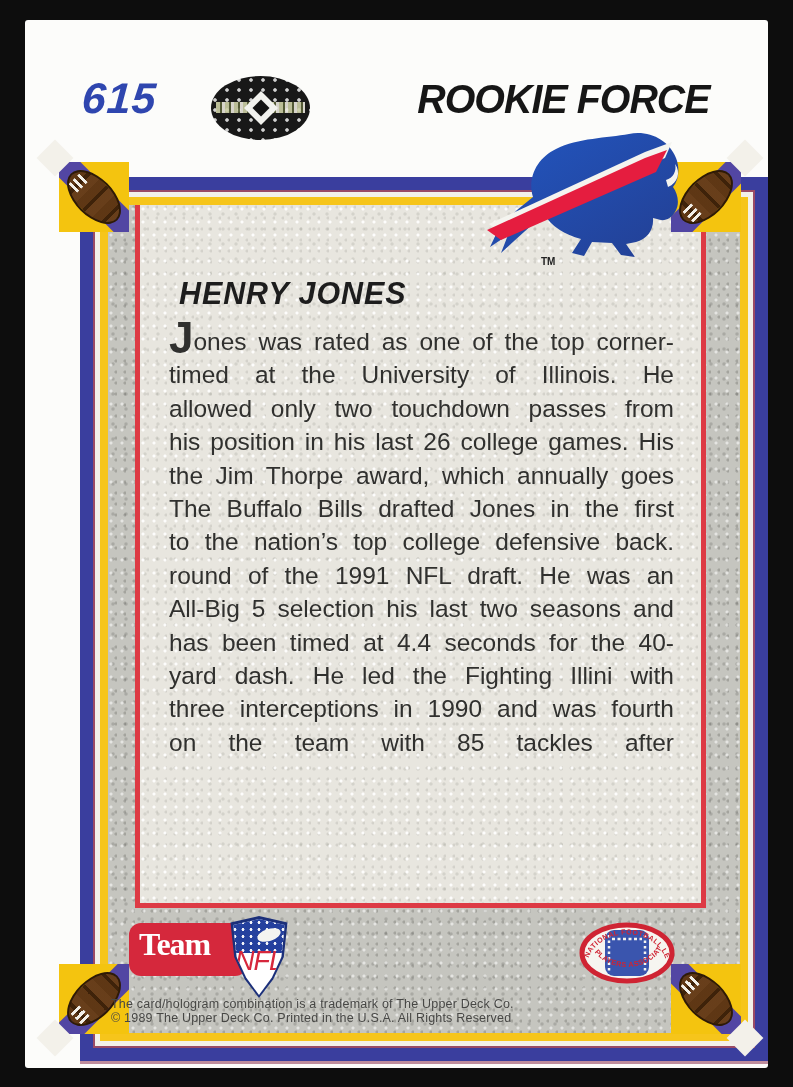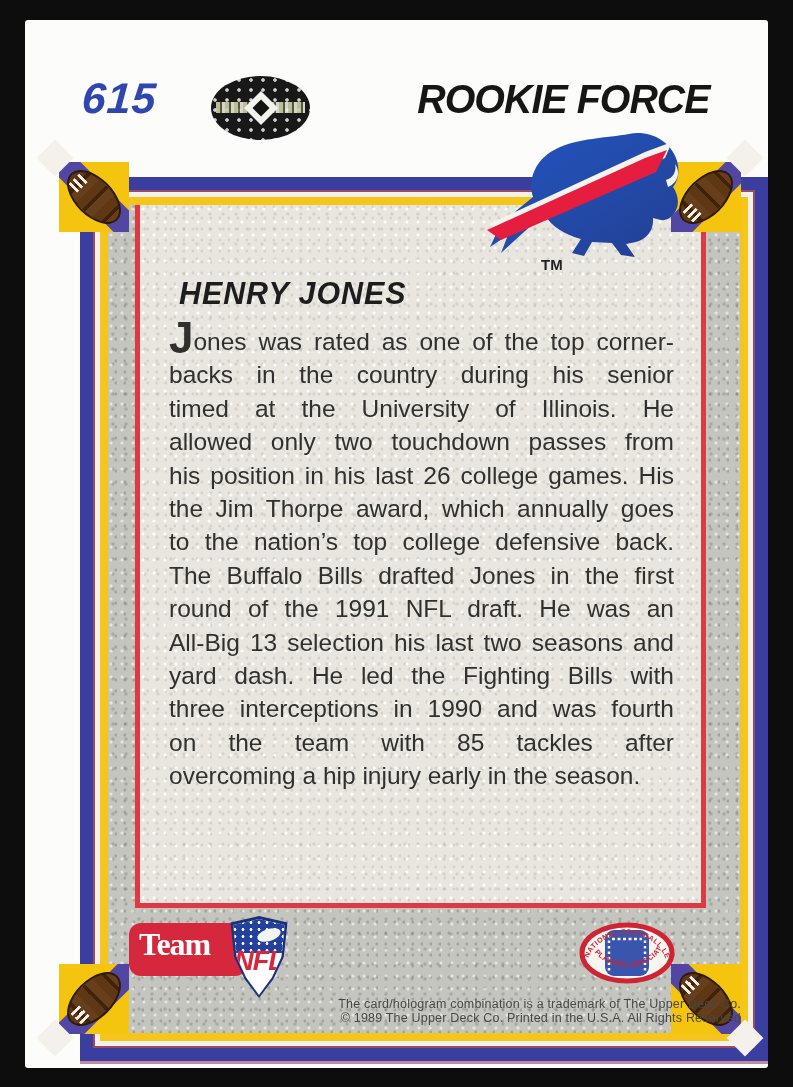--- a/index.html
+++ b/index.html
@@ -67,21 +67,21 @@
   .c-bl .ribbon{transform:rotate(-45deg);top:26px;}
   .c-br .ribbon{transform:rotate(45deg);top:26px;}
   .corner .notch{position:absolute;width:26px;height:26px;background:#f3f1ea;transform:rotate(45deg);}
   .c-tl .notch{left:-15px;top:-15px;}
   .c-tr .notch{right:-15px;top:-15px;}
   .c-bl .notch{left:-15px;bottom:-15px;}
   .c-br .notch{right:-15px;bottom:-15px;}
 
   
   .bills{position:absolute;left:452px;top:106px;width:222px;height:150px;}
-  .bills-tm{position:absolute;left:516px;top:236px;font-size:15px;font-weight:700;color:#222;}
+  .bills-tm{position:absolute;left:516px;top:236px;font-size:10px;font-weight:700;color:#222;}
 
   
   .player-name{position:absolute;left:154px;top:256px;font-size:31px;font-weight:800;font-style:italic;
                color:#1d1d1d;letter-spacing:1px;transform:scaleX(.98);transform-origin:left;}
   .bio{position:absolute;left:144px;top:305px;width:505px;color:#30302e;font-size:24.5px;line-height:33.4px;}
   .bio-line{text-align:justify;text-align-last:justify;height:33.4px;overflow:visible;white-space:normal;}
   .bio-line.last{text-align-last:auto;}
   .dropcap{font-size:44px;font-weight:600;line-height:0;position:relative;top:3px;letter-spacing:0;}
 
   
@@ -92,26 +92,26 @@
   .shield{position:absolute;left:103px;top:2px;width:62px;height:82px;
           clip-path:polygon(50% 0%, 96% 8%, 90% 50%, 73% 77%, 50% 100%, 27% 77%, 10% 50%, 4% 8%);
           background:#1b2f7a;}
   .shield .inner{position:absolute;inset:3px;clip-path:polygon(50% 0%, 96% 8%, 90% 50%, 73% 77%, 50% 100%, 27% 77%, 10% 50%, 4% 8%);
                  background:#fff;}
   .shield .top{position:absolute;left:0;top:0;right:0;height:45%;background:#24409e;
                background-image:radial-gradient(circle, rgba(255,255,255,.95) 1.1px, transparent 1.8px);
                background-size:8px 7px;}
   .shield .ballmark{position:absolute;right:6px;top:10px;width:24px;height:12px;border-radius:50%;
                     background:#f4f4f0;transform:rotate(-18deg);}
-  .shield .nfl-word{position:absolute;left:0;right:0;top:36%;text-align:center;font-size:27px;font-weight:700;
+  .shield .nfl-word{position:absolute;left:0;right:0;top:36%;text-align:center;font-size:27px;font-weight:400;
                     font-style:italic;color:#d6273c;letter-spacing:-1px;}
 
   .nflpa{position:absolute;left:554px;top:897px;width:96px;height:72px;}
 
-  .fineprint{position:absolute;left:86px;top:978px;width:630px;text-align:right;color:#474745;
+  .fineprint{position:absolute;left:86px;top:978px;width:630px;text-align:left;color:#474745;
              font-size:12.5px;line-height:13.5px;letter-spacing:.2px;}
 
 </style>
 </head>
 <body>
 
 <div id="stage">
   <div class="card">
 
     <div class="card-number">615</div>
@@ -201,33 +201,32 @@
 
         <polygon fill="#e51d3f" points="10,104 168,32 190,24 179,46 24,114"></polygon>
       </svg>
     </div>
     <div class="bills-tm">TM</div>
 
     <div class="player-name">HENRY JONES</div>
 
     <div class="bio">
       <div class="bio-line"><span class="dropcap">J</span><span>ones was rated as one of the top corner-</span></div>
-      <div class="bio-line">backs in the country during his senior</div>
       <div class="bio-line">timed at the University of Illinois. He</div>
       <div class="bio-line">allowed only two touchdown passes from</div>
       <div class="bio-line">his position in his last 26 college games. His</div>
       <div class="bio-line">the Jim Thorpe award, which annually goes</div>
+      <div class="bio-line">The Buffalo Bills drafted Jones in the first</div>
       <div class="bio-line">to the nation’s top college defensive back.</div>
-      <div class="bio-line">The Buffalo Bills drafted Jones in the first</div>
       <div class="bio-line">round of the 1991 NFL draft. He was an</div>
-      <div class="bio-line">All-Big 13 selection his last two seasons and</div>
-      <div class="bio-line">yard dash. He led the Fighting Bills with</div>
+      <div class="bio-line">All-Big 5 selection his last two seasons and</div>
+      <div class="bio-line">has been timed at 4.4 seconds for the 40-</div>
+      <div class="bio-line">yard dash. He led the Fighting Illini with</div>
       <div class="bio-line">three interceptions in 1990 and was fourth</div>
       <div class="bio-line">on the team with 85 tackles after</div>
-      <div class="bio-line last">overcoming a hip injury early in the season.</div>
     </div>
 
     <div class="teamnfl">
       <div class="redbox">
         <div class="team-word">Team</div>
       </div>
       <div class="shield">
         <div class="inner">
           <div class="top">
             <div class="ballmark"></div>

